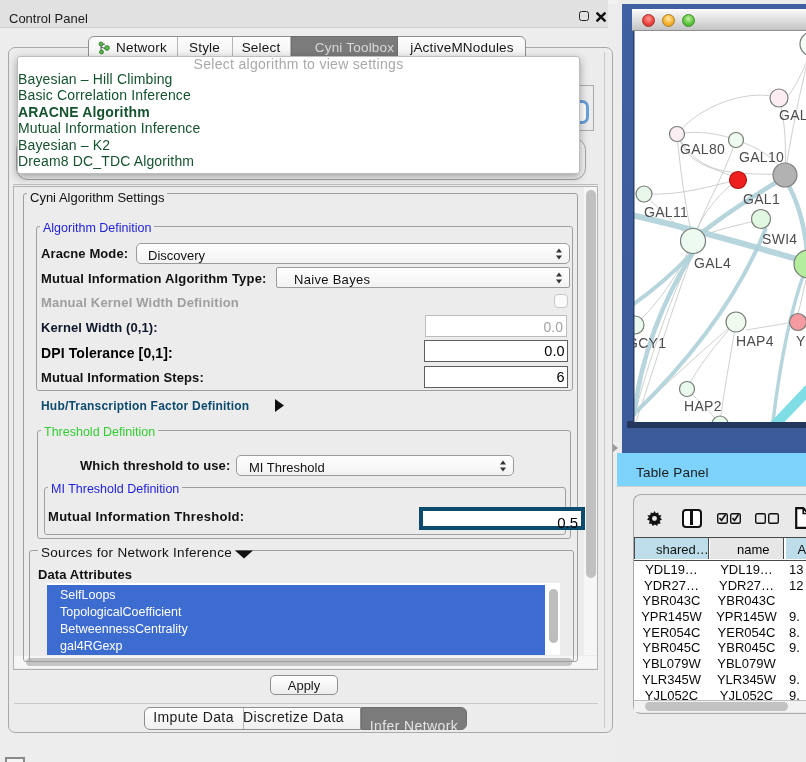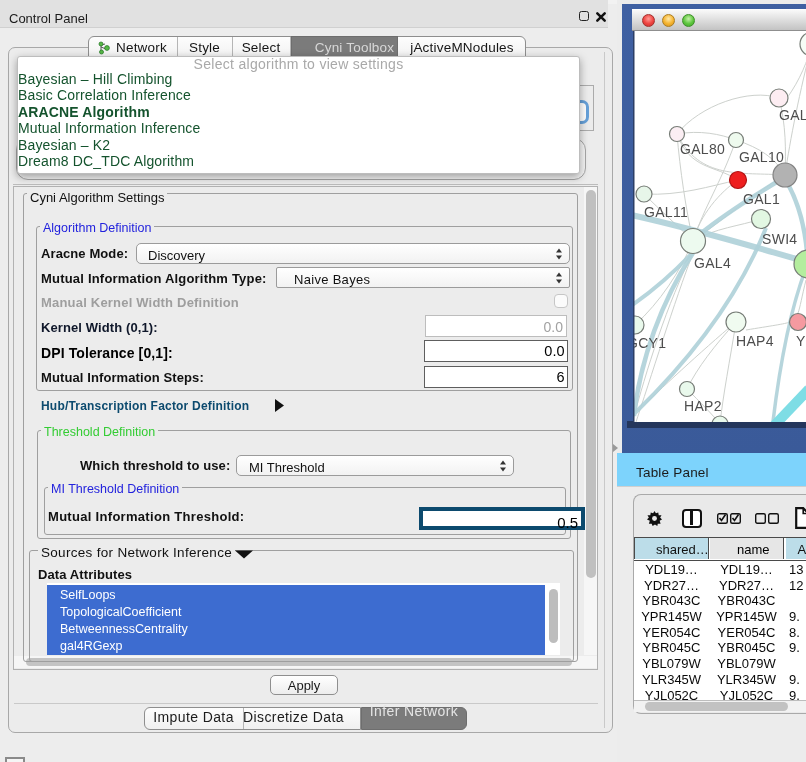--- a/index.html
+++ b/index.html
@@ -117,21 +117,21 @@
 <div class="abs" style="left:549px;top:589px;width:9px;height:54px;background:#bdbdbd;border-radius:4.5px"></div>
 
 <div class="abs" style="left:13px;top:669px;width:585px;height:1px;background:#b0b0b0"></div>
 <div class="abs" style="left:270px;top:675px;width:68px;height:20px;background:linear-gradient(#ffffff,#ededed);border:1px solid #8f8f8f;border-radius:5px;text-align:center;font-size:13px;color:#1a1a1a;padding-top:2px">Apply</div>
 
 <div class="abs" style="left:144px;top:707px;width:217px;height:23px;background:linear-gradient(#fdfdfd,#f0f0f0);border:1px solid #8e8e8e;border-radius:6px 0 0 6px"></div>
 <div class="abs" style="left:243px;top:708px;width:1px;height:21px;background:#b5b5b5"></div>
 <div class="abs" style="left:361px;top:707px;width:106px;height:23px;background:#7b7b7b;border:1px solid #6e6e6e;border-radius:0 6px 6px 0"></div>
 <div class="abs" style="left:144px;top:708.5px;width:99px;text-align:center;font-size:14px;letter-spacing:0.4px;color:#1c1c1c">Impute Data</div>
 <div class="abs" style="left:243px;top:708.5px;width:115px;font-size:14px;letter-spacing:0.4px;color:#1c1c1c">Discretize Data</div>
-<div class="abs" style="left:361px;top:703px;width:106px;text-align:center;font-size:14px;letter-spacing:0.4px;color:#e4e4e4">Infer Network</div>
+<div class="abs" style="left:361px;top:718px;width:106px;text-align:center;font-size:14px;letter-spacing:0.4px;color:#e4e4e4">Infer Network</div>
 
 <div class="abs" style="left:14px;top:703px;width:584px;height:1px;background:#c9c9c9"></div>
 
 <div class="abs" style="left:5px;top:757px;width:20px;height:10px;border:2px solid #8a8a8a;background:#f5f5f5"></div>
 
 <div class="abs" style="left:17px;top:56px;width:563px;height:118px;background:#fff;border:1px solid #bdbdbd;border-radius:3px;box-shadow:0 3px 9px rgba(0,0,0,0.35);z-index:30">
   <div style="font-size:14px;letter-spacing:0.3px;color:#a9a9a9;text-align:center;margin-top:0px;height:14px;line-height:14px">Select algorithm to view settings</div>
   <div style="font-size:14px;letter-spacing:0.15px;color:#14532d;line-height:16.4px">
     <div>Bayesian – Hill Climbing</div>
     <div>Basic Correlation Inference</div>

